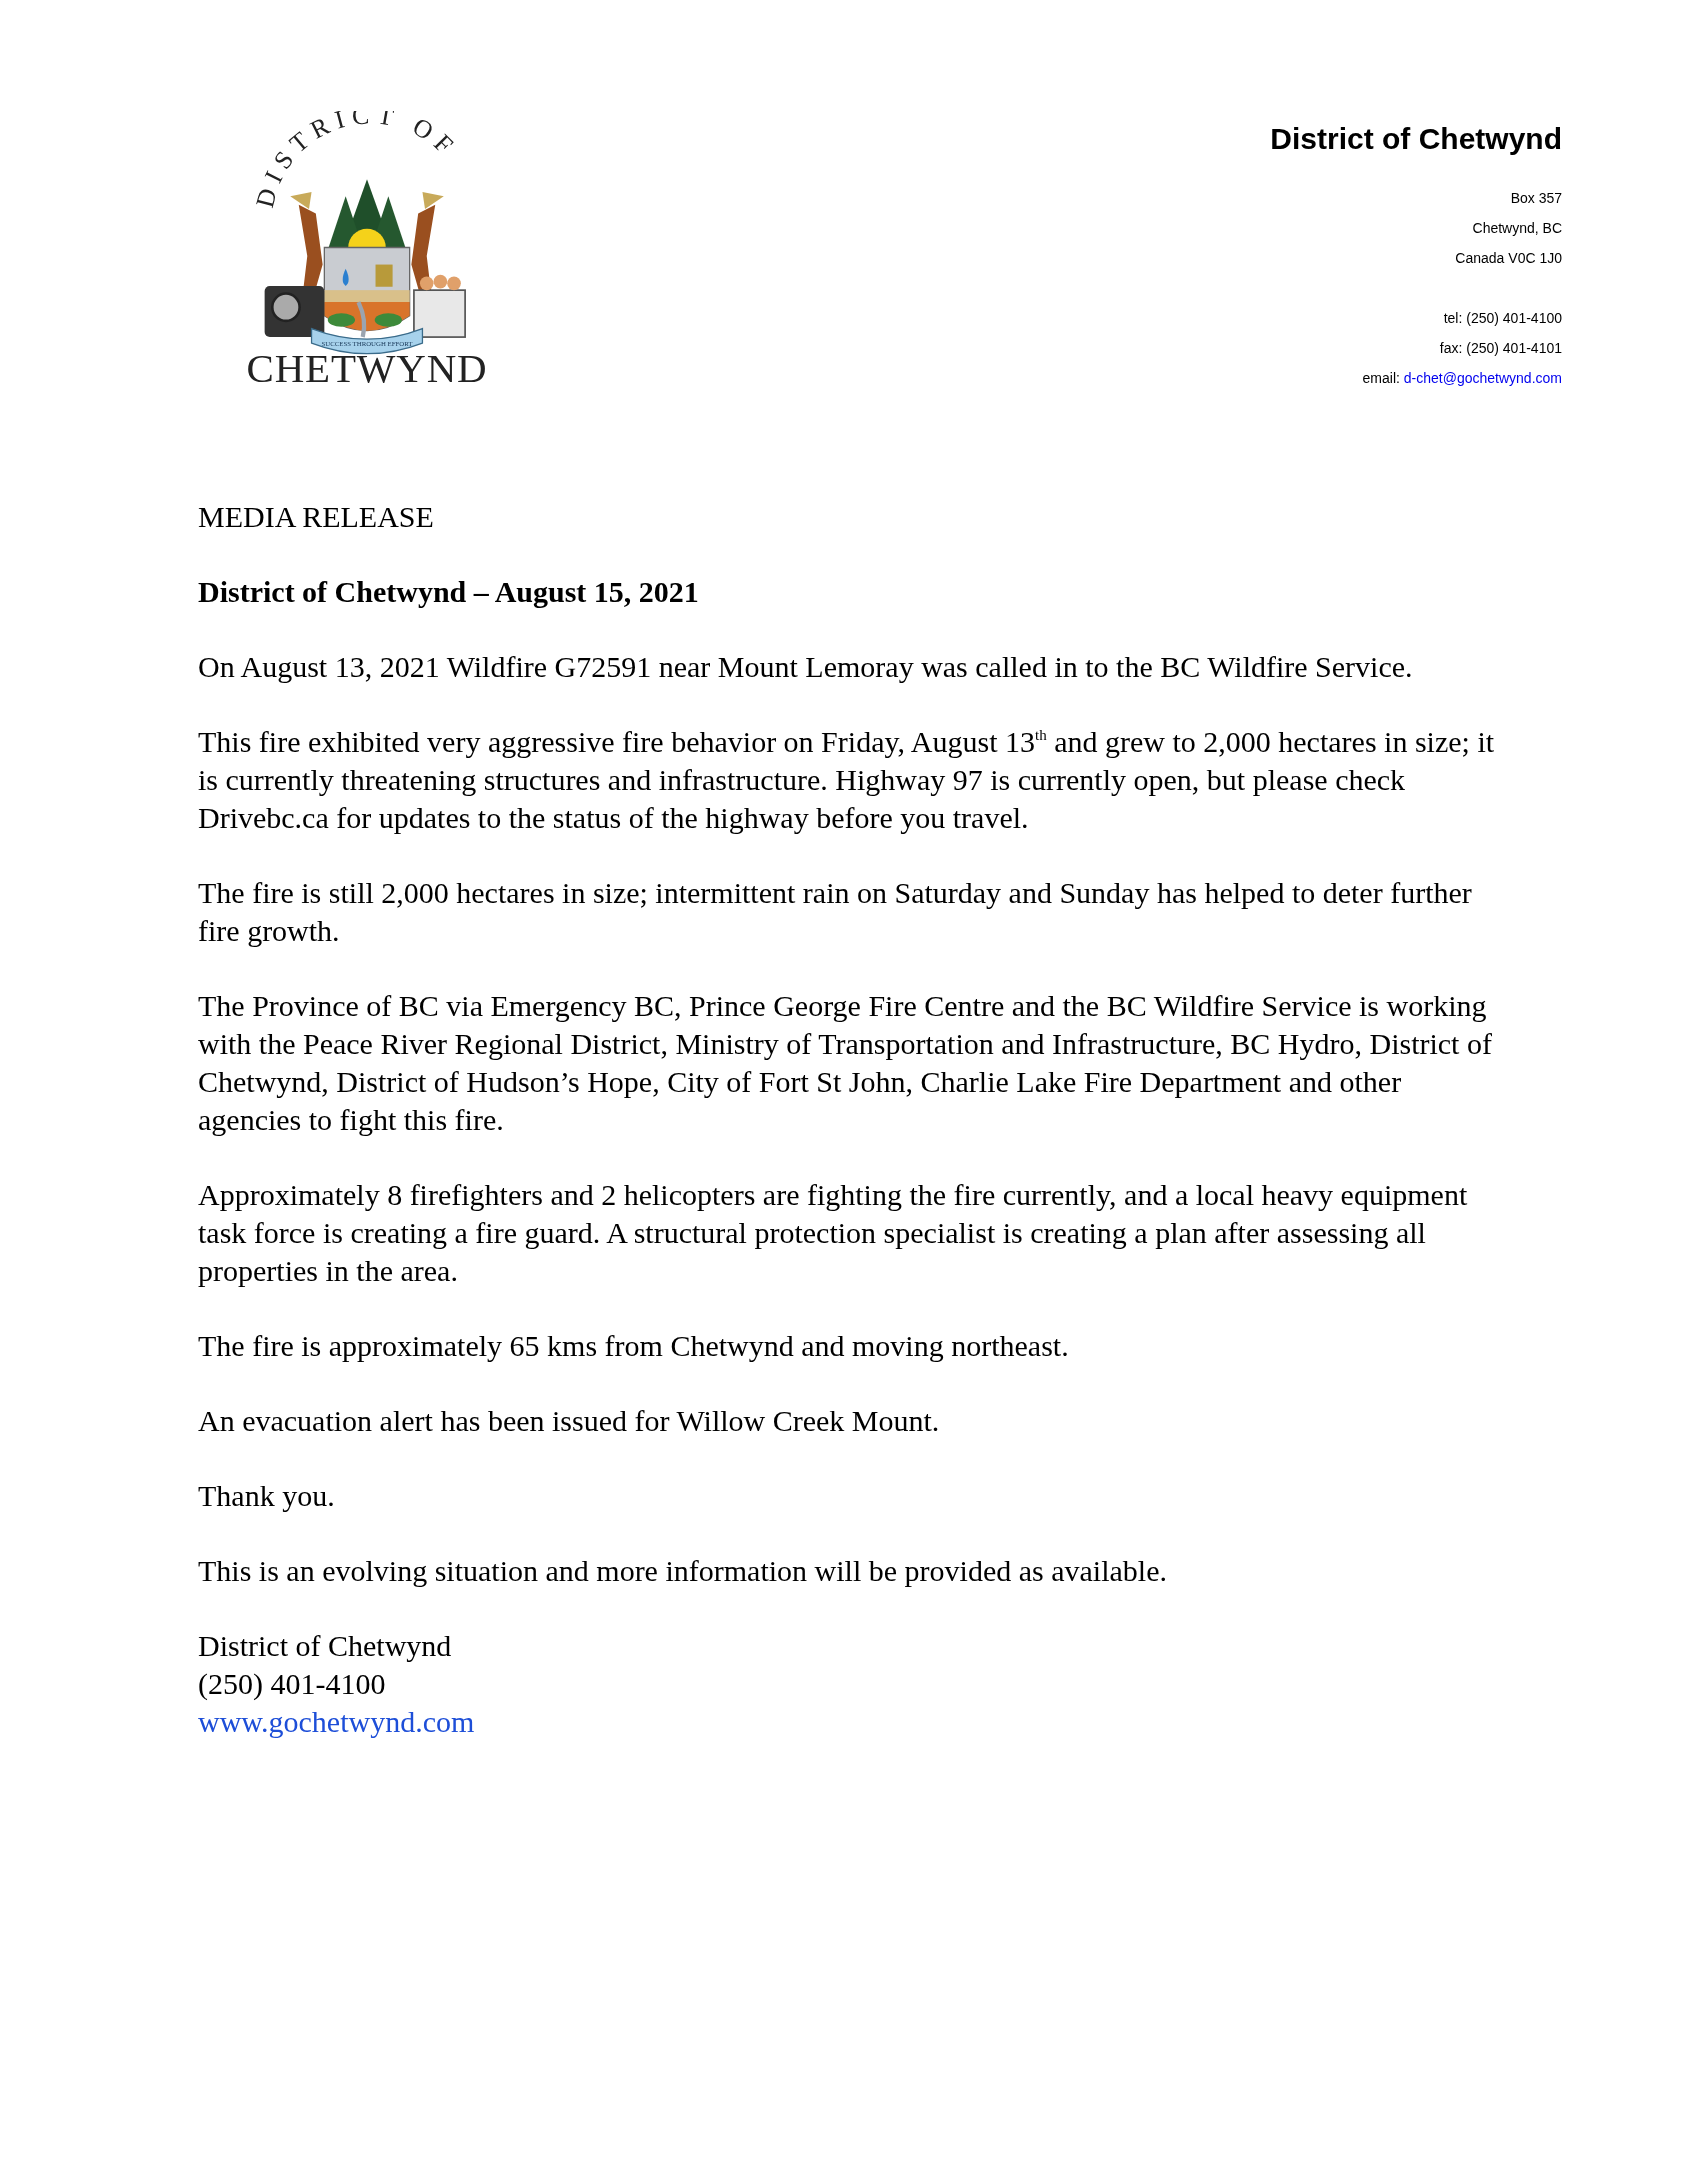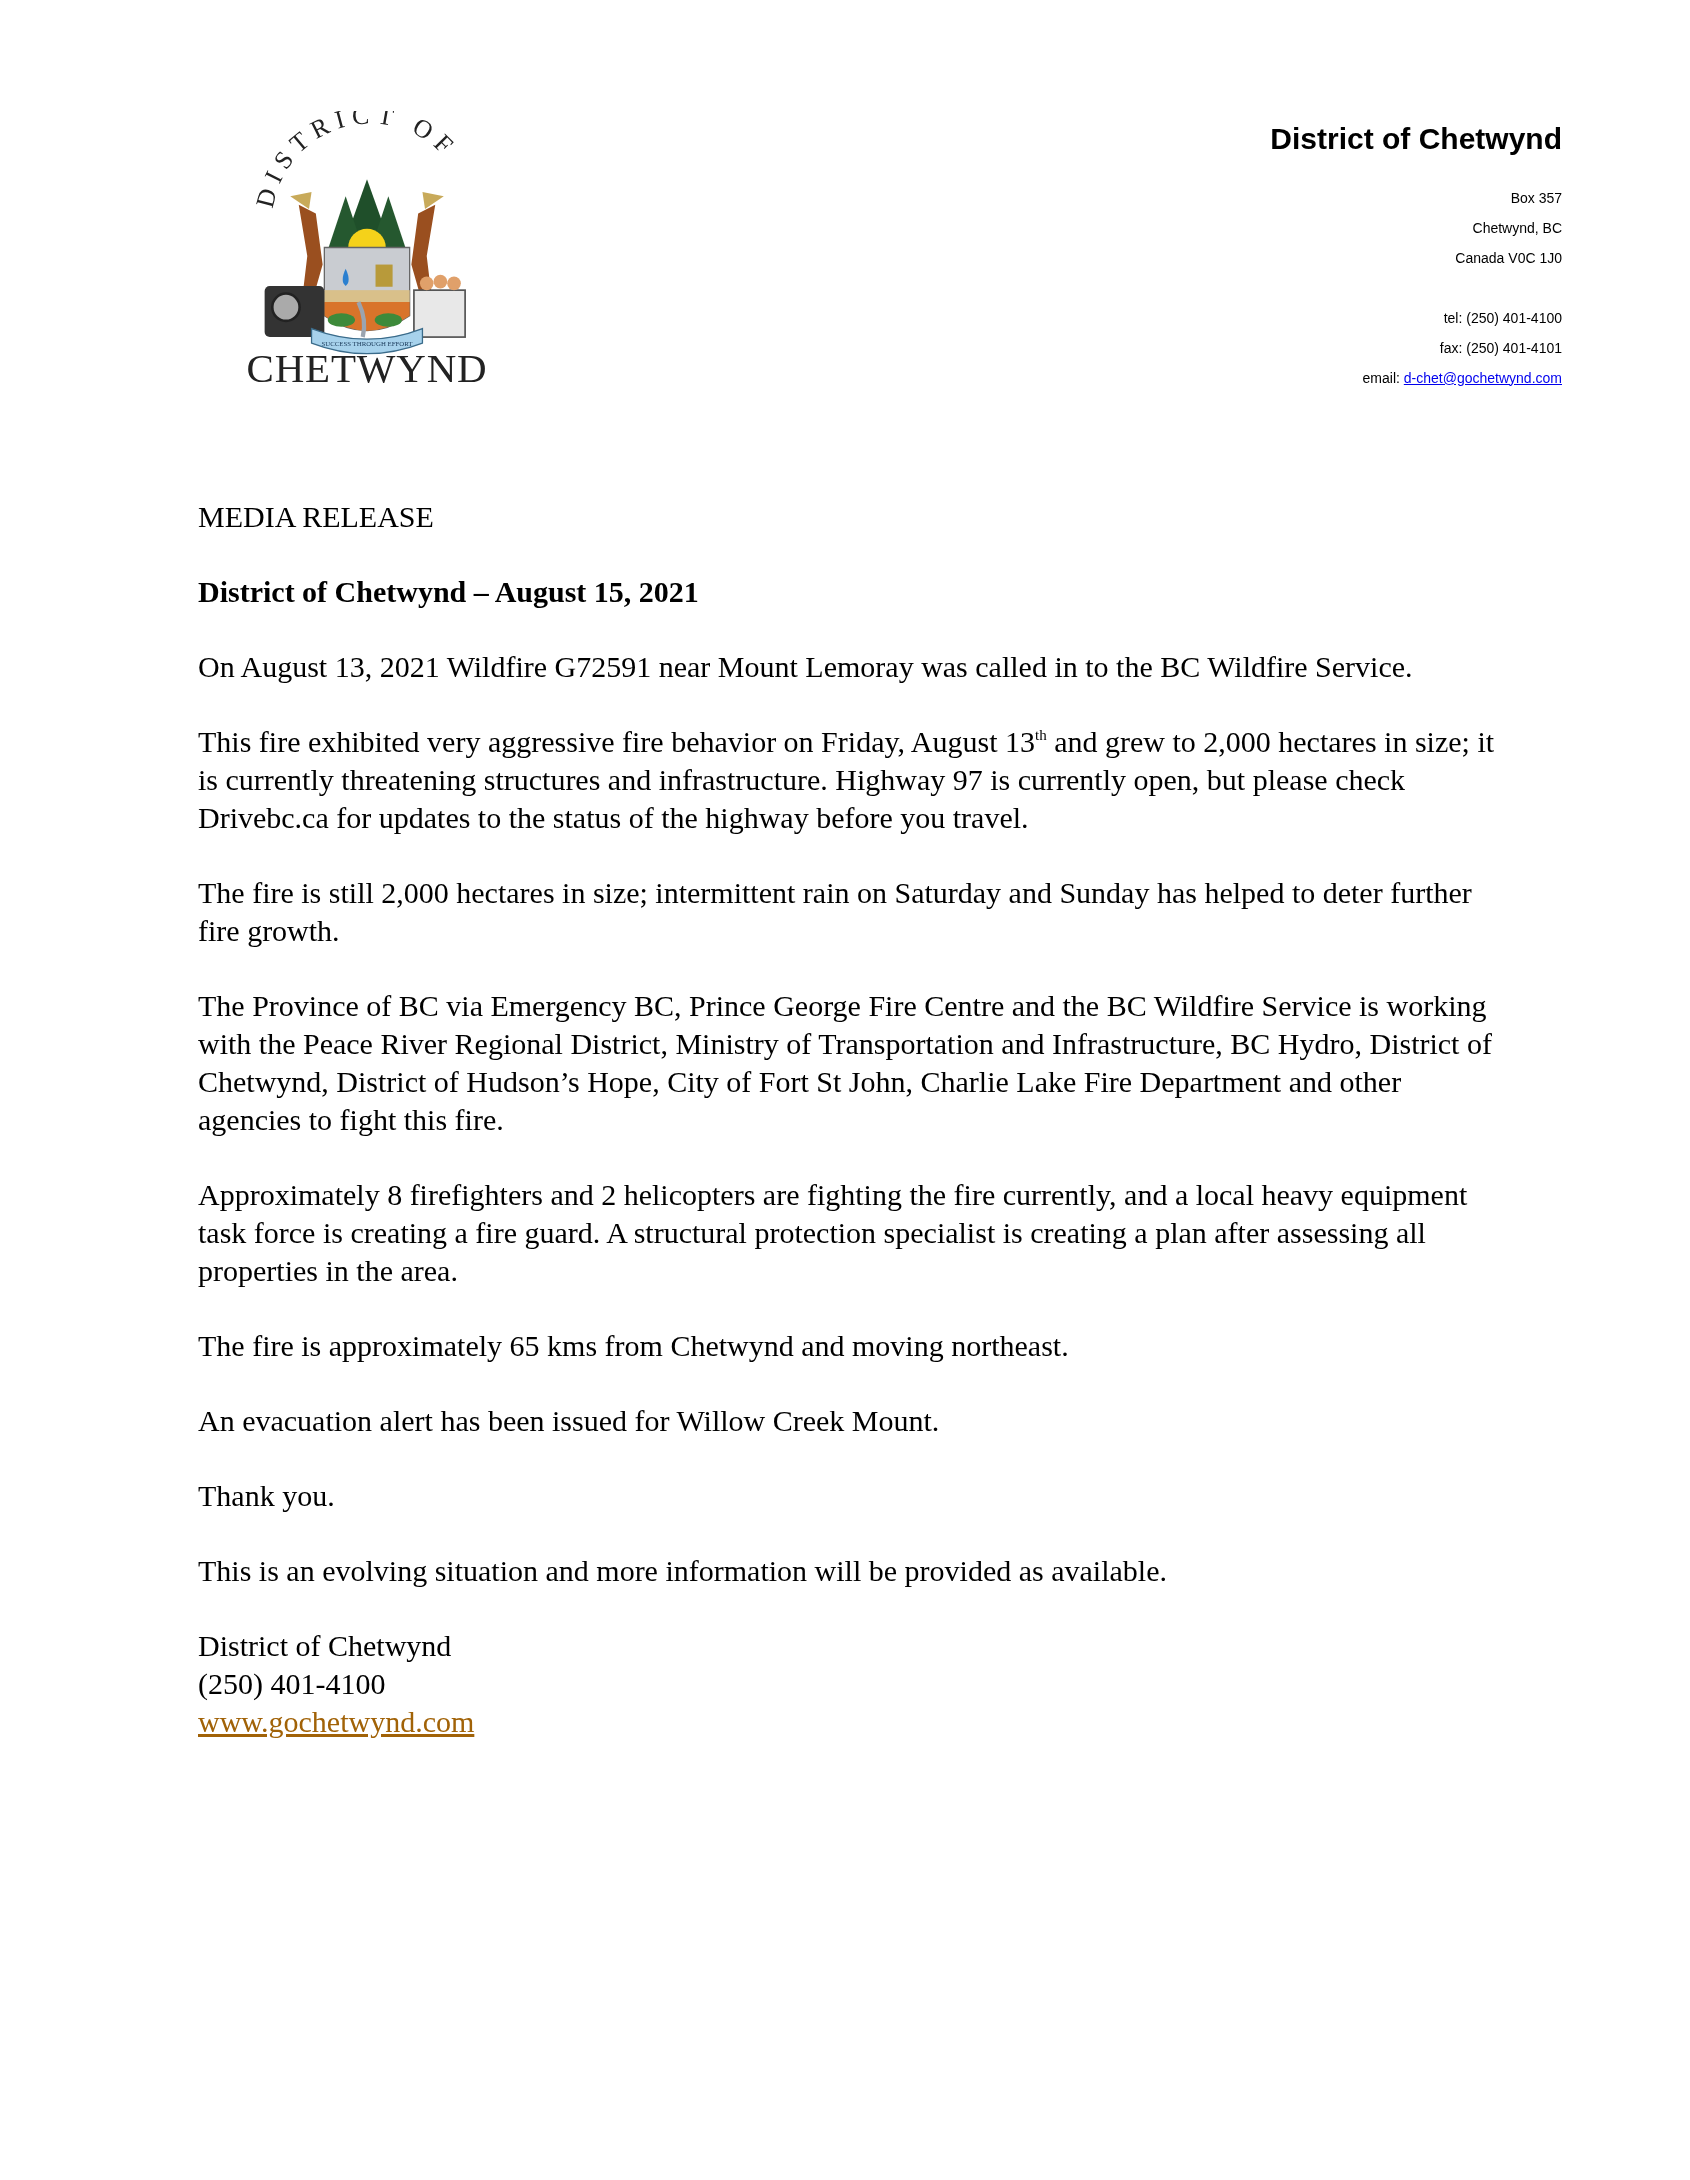--- a/index.html
+++ b/index.html
@@ -8,32 +8,32 @@
     .logo { position: absolute; left: 239px; top: 111px; width: 256px; height: 273px; }
     .logo svg { width: 256px; height: 273px; display: block; }
 
     .letterhead {
       position: absolute; right: 129px; top: 121px; width: 596px;
       text-align: right; font-family: "Liberation Sans", sans-serif; color: #000;
     }
     .lh-title { font-size: 30px; font-weight: bold; line-height: 36px; margin-bottom: 25.6px; }
     .lh-line { font-size: 14px; line-height: 30px; }
     .lh-gap { height: 30px; }
-    .lh-link { color: #0000ee; text-decoration: underline; }
+    .lh-link { color: #0000ee; }
 
     .body-text {
       position: absolute; left: 198px; top: 498px; width: 1303px;
       font-family: "Liberation Serif", serif; font-size: 30px; line-height: 38px;
     }
     .body-text p { margin: 0 0 37px 0; }
     .heading-plain { margin-bottom: 37px !important; }
     .heading-bold { font-weight: bold; }
     sup { font-size: 15px; line-height: 0; vertical-align: 12px; }
     .sig { margin: 0; }
-    .sig-link { color: #a16207; text-decoration: underline; }
+    .sig-link { color: #1d4ed8; }
   </style>
 </head>
 <body>
 
 <div class="logo">
   <svg viewBox="0 0 300 320">
     <defs>
       <path id="arc" d="M 40 115 A 115 115 0 0 1 262 90"></path>
     </defs>
     <text font-family="Liberation Serif, serif" font-size="30" fill="#222" letter-spacing="8">

